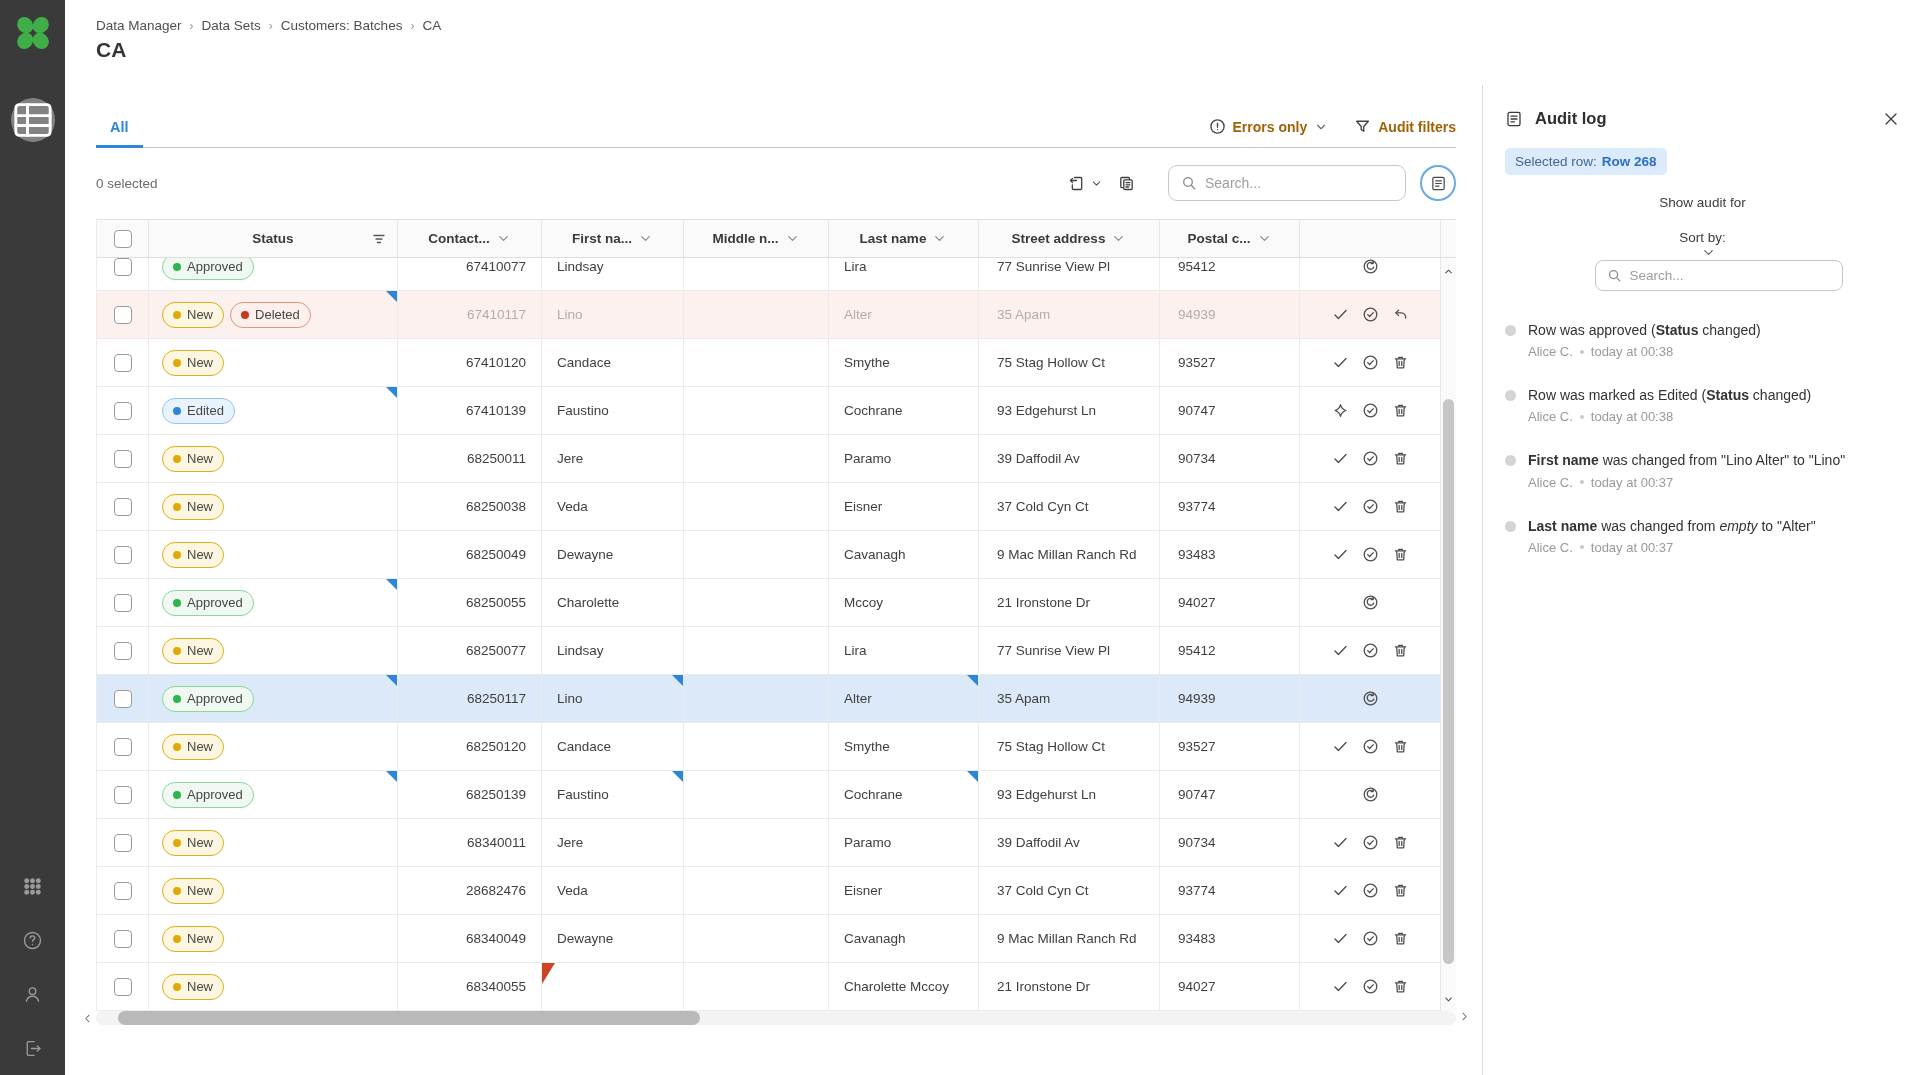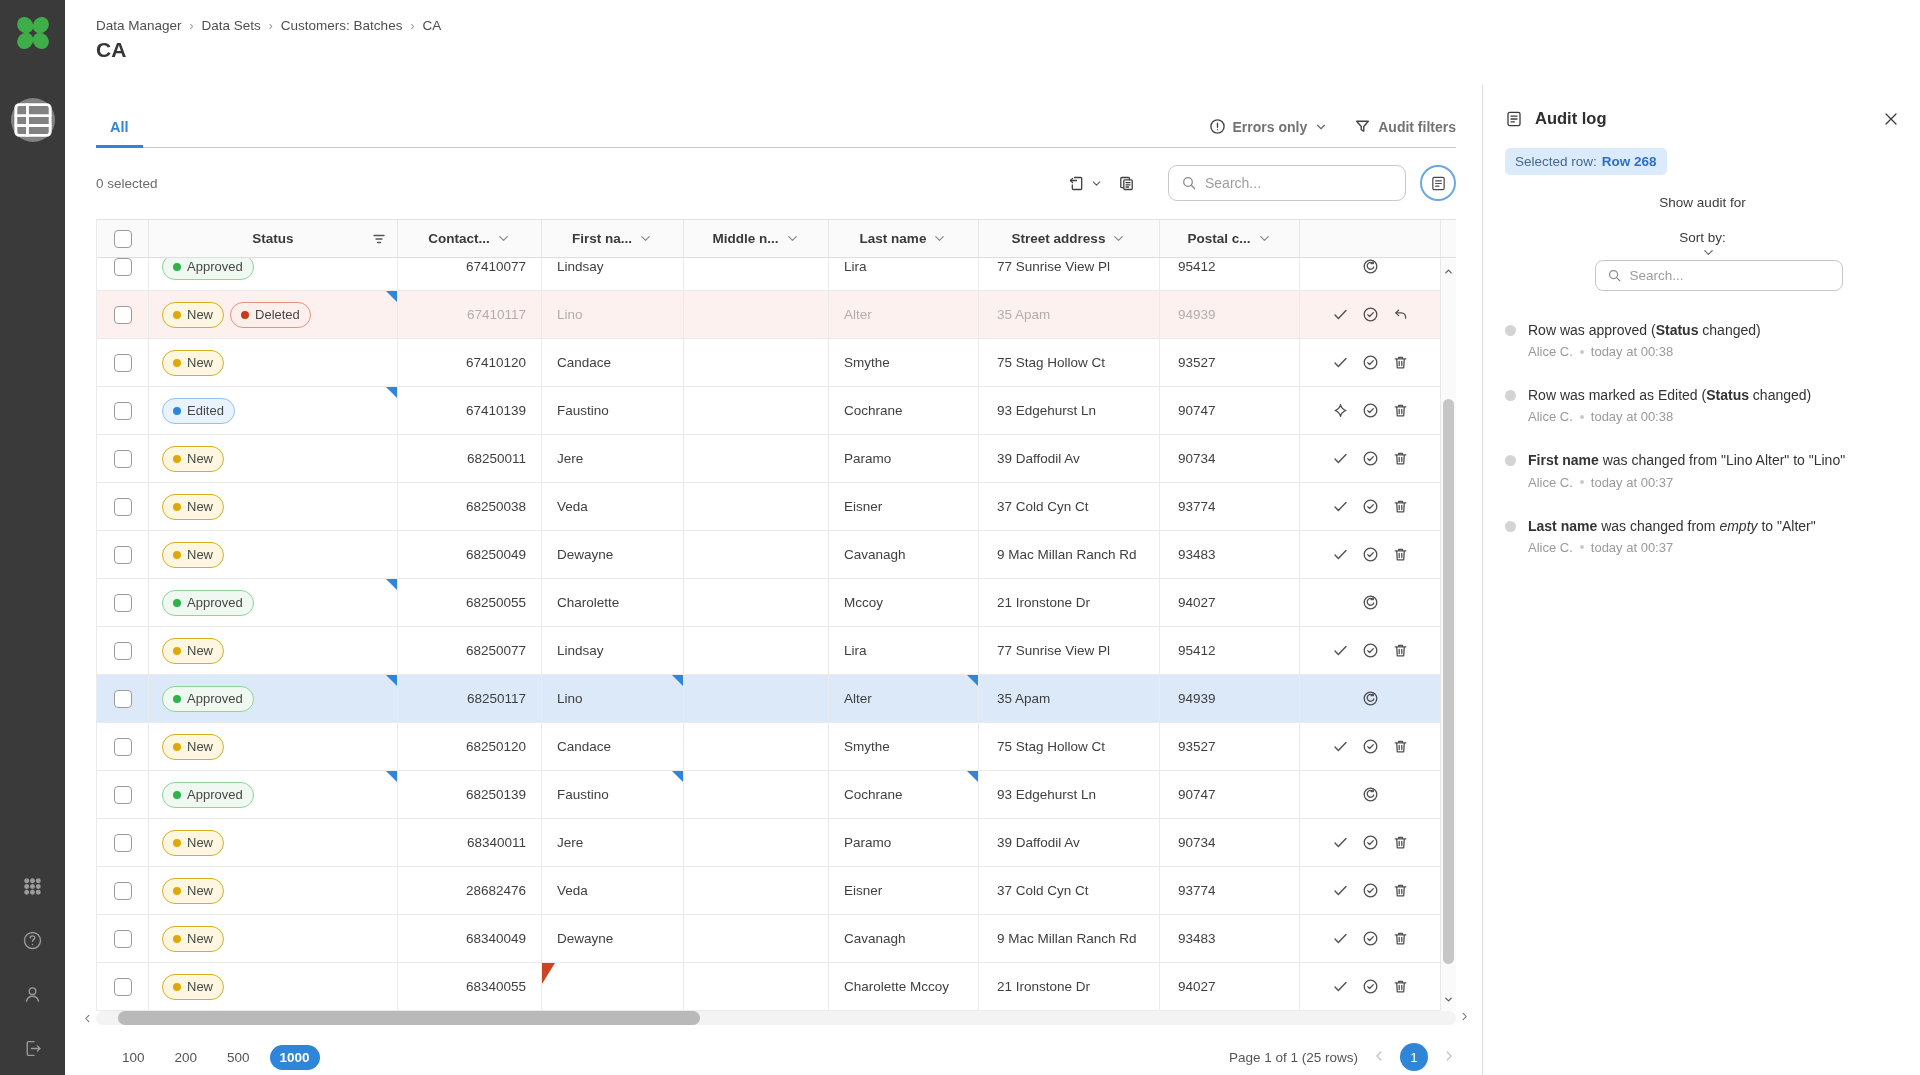--- a/index.html
+++ b/index.html
@@ -28,21 +28,21 @@
   .progress { width:880px; height:20px; display:flex; gap:2px; margin-top:11px; border-radius:10px; overflow:hidden; }
   .pseg { height:100%; display:flex; align-items:center; justify-content:center; color:#fff; font-size:12px; font-weight:bold; }
 
   .content-row { flex:1; display:flex; min-height:0; }
   .main { width:1417px; padding-left:31px; flex-shrink:0; }
 
   
   .tabbar { width:1360px; margin-top:22px; display:flex; justify-content:space-between; align-items:flex-end; border-bottom:1px solid #c9c9c9; height:41px; }
   .tab { font-size:14.5px; font-weight:bold; color:#2f86d8; padding:0 14px 10px; border-bottom:3px solid #2f86d8; margin-bottom:-1px; cursor:pointer; }
   .filters { display:flex; gap:26px; align-items:center; padding-bottom:12px; }
-  .filter-item { display:flex; gap:7px; align-items:center; font-size:14px; font-weight:bold; color:#737373; cursor:pointer; }
+  .filter-item { display:flex; gap:7px; align-items:center; font-size:14px; font-weight:bold; color:#a16207; cursor:pointer; }
   .filter-item .ic { width:17px; height:17px; color:#454545; }
   .filter-item .chev { width:14px; height:14px; color:#666; }
 
   
   .toolbar { width:1360px; margin-top:17px; display:flex; justify-content:space-between; align-items:center; }
   .sel-count { font-size:13.5px; color:#6b6b6b; }
   .tools { display:flex; align-items:center; gap:14px; }
   .tool-btn { display:flex; align-items:center; gap:4px; color:#3f3f3f; cursor:pointer; }
   .tool-btn .ic { width:19px; height:19px; }
   .tool-btn .chev { width:13px; height:13px; color:#555; }
@@ -1058,38 +1058,20 @@
               </svg>
             </div>
           <div class="hthumb"></div>
           <div class="harrow right">
               <svg viewBox="0 0 16 16">
                 <path d="M6 3.5L10.5 8 6 12.5" stroke="currentColor" fill="none" stroke-width="1.5" stroke-linecap="round" stroke-linejoin="round"></path>
               </svg>
             </div>
         </div>
 
-        <div class="footer">
-          <div class="sizes" id="sizes">
-              <span class="size-btn">100</span>
-              <span class="size-btn">200</span>
-              <span class="size-btn">500</span>
-              <span class="size-btn active">1000</span>
-            </div>
-          <div class="pageinfo">
-            <span>Page 1 of 1 (25 rows)</span>
-            <span class="pg-arrow"><svg viewBox="0 0 16 16">
-                  <path d="M10 3.5L5.5 8 10 12.5" stroke="currentColor" fill="none" stroke-width="1.5" stroke-linecap="round" stroke-linejoin="round"></path>
-                </svg></span>
-            <span class="pg-current">1</span>
-            <span class="pg-arrow"><svg viewBox="0 0 16 16">
-                  <path d="M6 3.5L10.5 8 6 12.5" stroke="currentColor" fill="none" stroke-width="1.5" stroke-linecap="round" stroke-linejoin="round"></path>
-                </svg></span>
-          </div>
-        </div>
       </main>
 
       <aside class="audit">
         <div class="audit-head">
           <span class="ic">
               <svg viewBox="0 0 18 18">
                 <rect x="3" y="2.4" width="12" height="13.2" rx="1.6"></rect>
                 <path d="M6 6.2h6M6 9h6M6 11.8h3.4"></path>
               </svg>
             </span>

